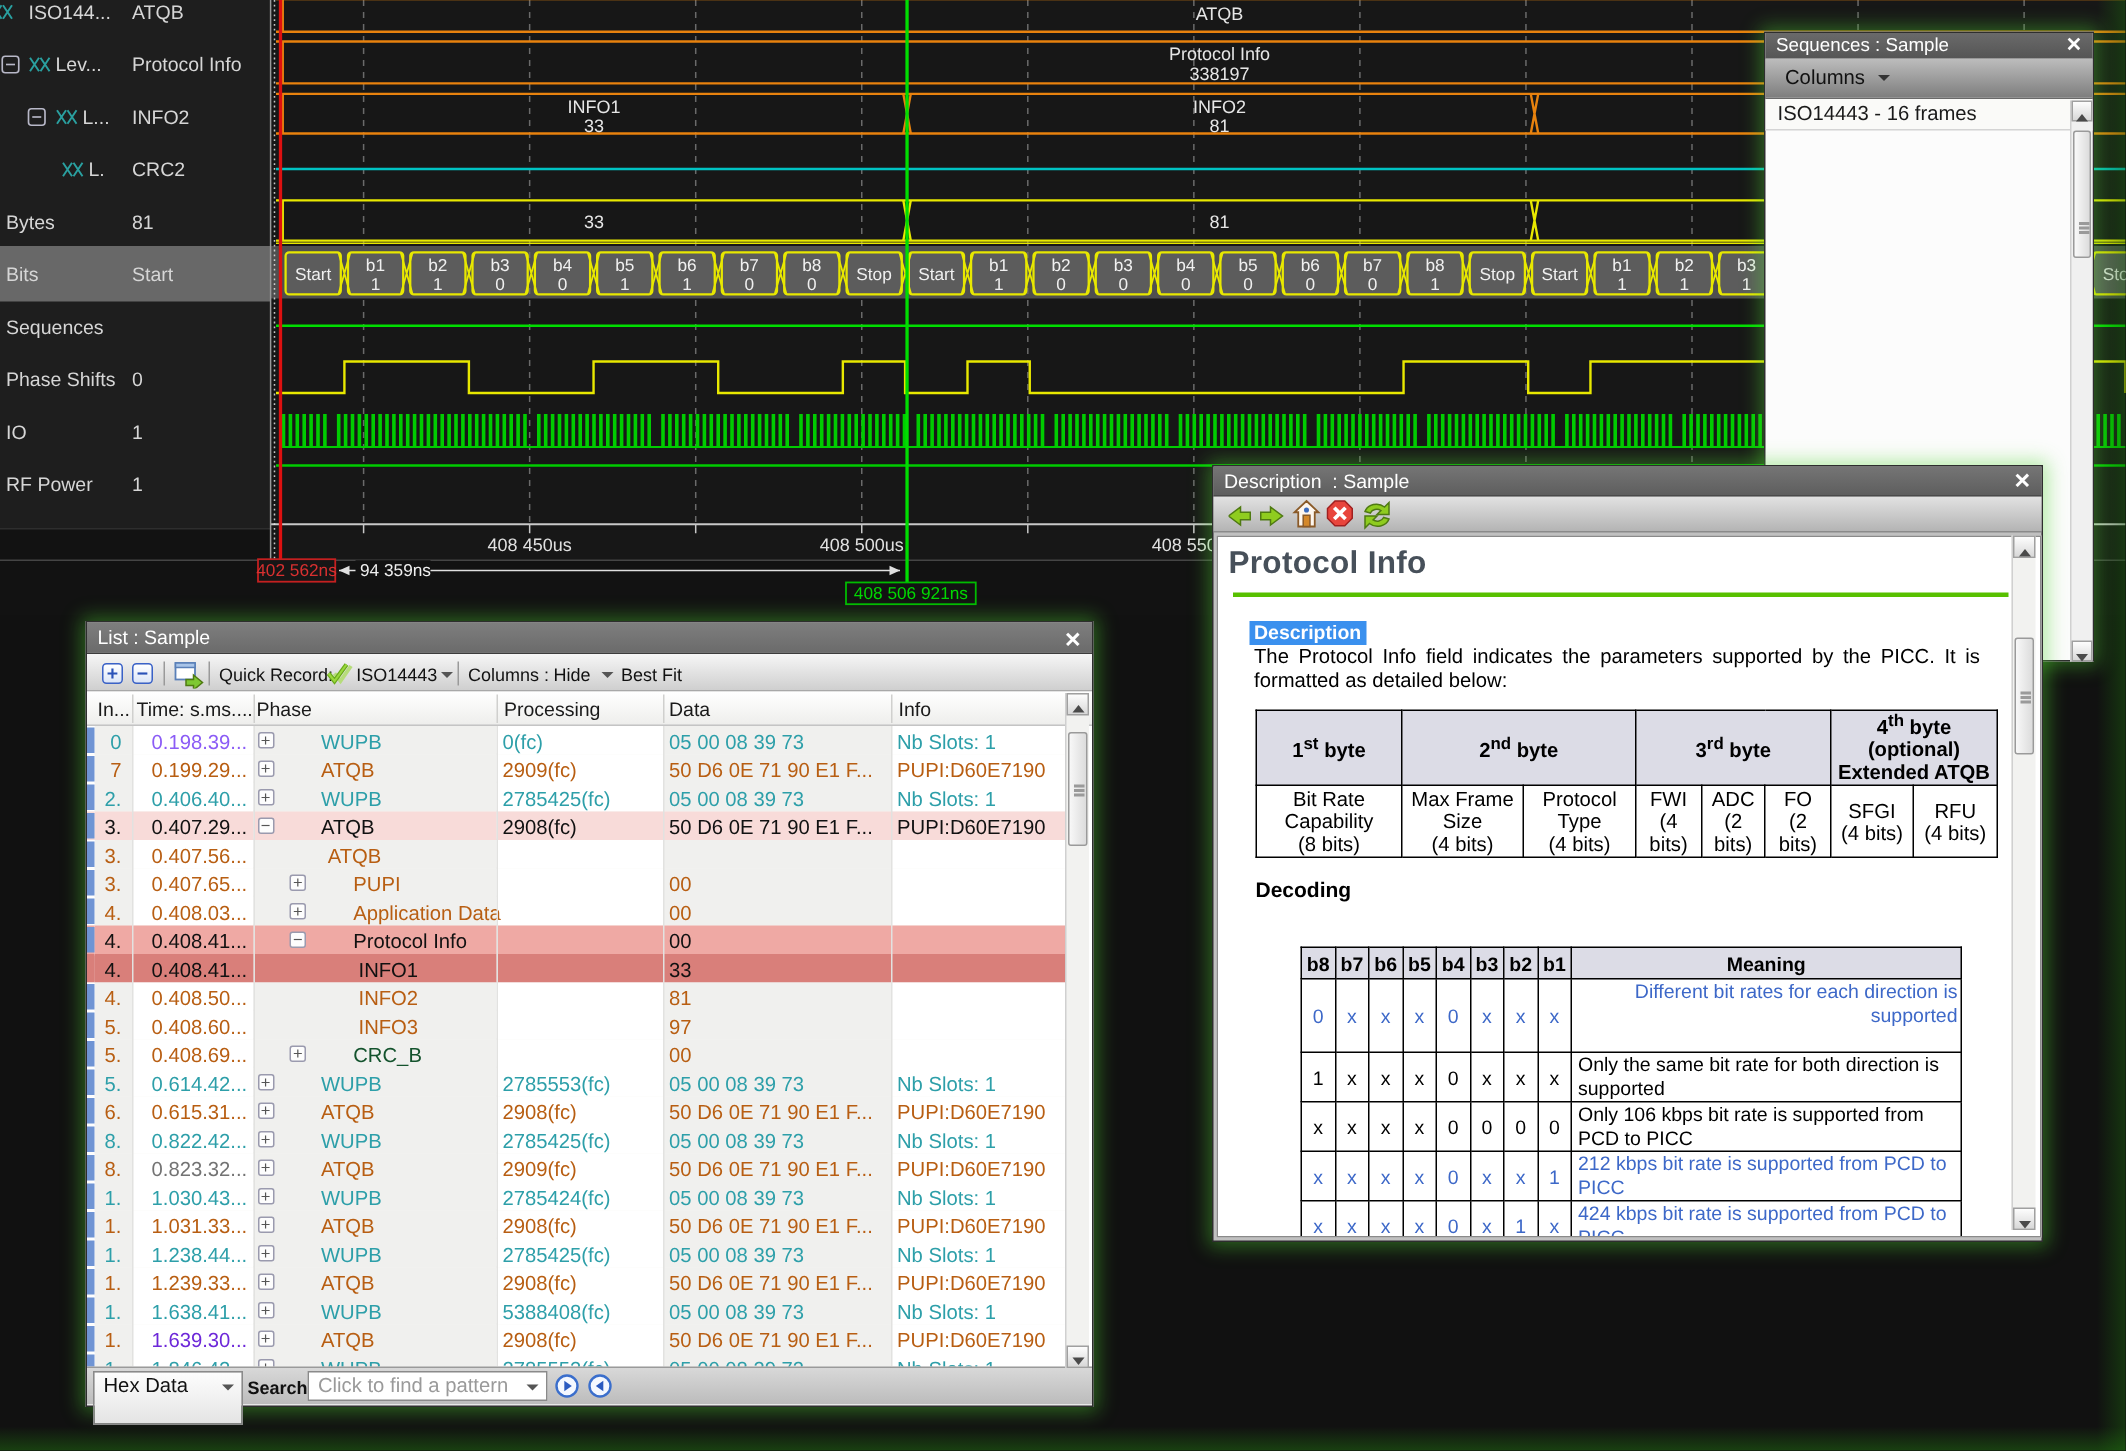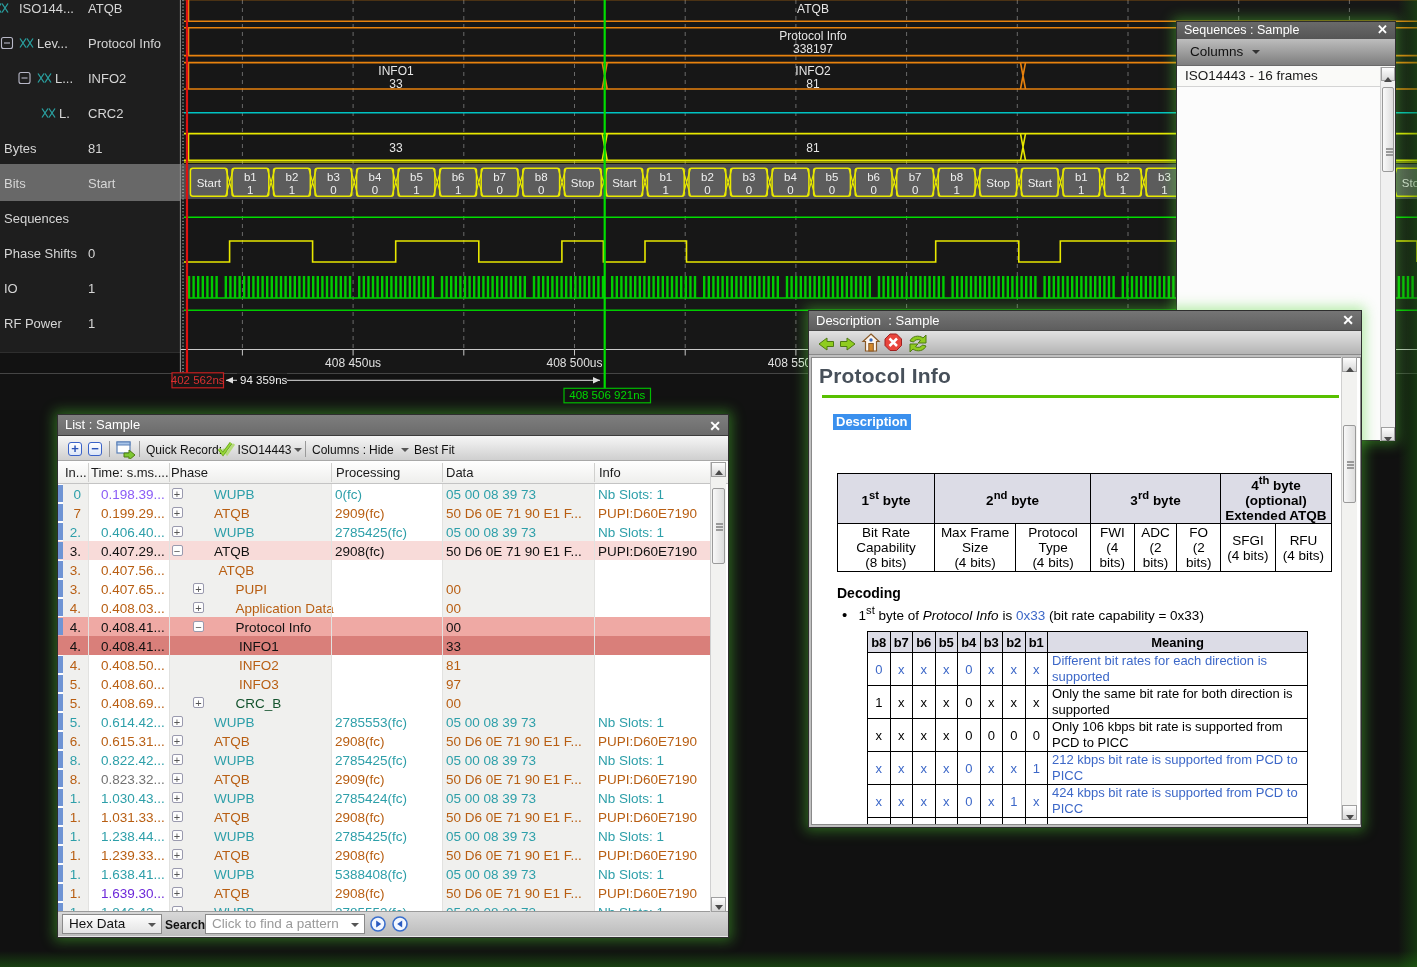--- a/index.html
+++ b/index.html
@@ -294,20 +294,21 @@
 <path d="M2,8 a8,7 0 0 1 13,-3 l3,-3 v8 h-8 l2.6,-2.6 a4.6,4 0 0 0 -7,1.6 z"></path>
 <path d="M18,13 a8,7 0 0 1 -13,3 l-3,3 v-8 h8 l-2.6,2.6 a4.6,4 0 0 0 7,-1.6 z"></path>
 </g>
 </svg>
     </div>
     <div style="position:absolute;left:2px;top:46px;width:550px;height:468px;border:1px solid #8a8a8a;background:#fff;overflow:hidden">
       <div style="position:relative;width:533px;height:466px;overflow:hidden;font-size:13.5px;color:#000">
         <div style="position:absolute;left:7px;top:6px;font-size:21px;font-weight:bold;color:#47505a;letter-spacing:.2px">Protocol Info</div>
         <div style="position:absolute;left:10px;top:37px;width:517px;height:2.5px;background:#58c000"></div>
         <div style="position:absolute;left:21px;top:56px;background:#3a90ee;color:#fff;font-weight:bold;font-size:13px;padding:0 3px 1px 3px">Description</div>
+        <div style="position:absolute;left:24px;top:72px;width:484px;text-align:justify;line-height:16px">The Protocol Info field indicates the parameters supported by the PICC. It is formatted as detailed below:</div>
         <table style="position:absolute;left:25px;top:115px;border:1.5px solid #000;text-align:center;font-size:13.5px">
           <tbody>
             <tr style="background:#dcdce6;font-weight:bold">
               <td style="border:1.5px solid #000;width:97px;height:50px">1<sup>st</sup> byte</td>
               <td colspan="2" style="border:1.5px solid #000;width:156px">2<sup>nd</sup> byte</td>
               <td colspan="3" style="border:1.5px solid #000;width:130px">3<sup>rd</sup> byte</td>
               <td colspan="2" style="border:1.5px solid #000;width:111px">4<sup>th</sup> byte<br>(optional)<br>Extended ATQB</td>
             </tr>
             <tr>
               <td style="border:1.5px solid #000;height:48px;line-height:15px">Bit Rate<br>Capability<br>(8 bits)</td>
@@ -315,21 +316,20 @@
               <td style="border:1.5px solid #000;width:74px;line-height:15px">Protocol<br>Type<br>(4 bits)</td>
               <td style="border:1.5px solid #000;width:43px;line-height:15px">FWI<br>(4<br>bits)</td>
               <td style="border:1.5px solid #000;width:42px;line-height:15px">ADC<br>(2<br>bits)</td>
               <td style="border:1.5px solid #000;width:43px;line-height:15px">FO<br>(2<br>bits)</td>
               <td style="border:1.5px solid #000;width:55px;line-height:15px">SFGI<br>(4 bits)</td>
               <td style="border:1.5px solid #000;line-height:15px">RFU<br>(4 bits)</td>
             </tr>
           </tbody>
         </table>
         <div style="position:absolute;left:25px;top:227px;font-weight:bold;font-size:14px">Decoding</div>
-        <div style="position:absolute;left:30px;top:246px;font-size:13.5px"><span style="font-size:15px">•</span>&nbsp;&nbsp; 1<sup>st</sup> byte of <i>Protocol Info</i> is <span class="link">0x33</span> (bit rate capability = 0x33)</div>
         <table style="position:absolute;left:55px;top:273px;border:1.5px solid #000;text-align:center;font-size:13px">
           <tbody>
             <tr style="background:#dcdce6;font-weight:bold;height:21px">
               <td style="border:1.5px solid #000;width:22.5px">b8</td>
               <td style="border:1.5px solid #000;width:22.5px">b7</td>
               <td style="border:1.5px solid #000;width:22.5px">b6</td>
               <td style="border:1.5px solid #000;width:22.5px">b5</td>
               <td style="border:1.5px solid #000;width:22.5px">b4</td>
               <td style="border:1.5px solid #000;width:22.5px">b3</td>
               <td style="border:1.5px solid #000;width:22.5px">b2</td>
@@ -338,21 +338,21 @@
             </tr>
             <tr style="height:33px">
               <td style="border:1.5px solid #000;color:#3d68c8">0</td>
               <td style="border:1.5px solid #000;color:#3d68c8">x</td>
               <td style="border:1.5px solid #000;color:#3d68c8">x</td>
               <td style="border:1.5px solid #000;color:#3d68c8">x</td>
               <td style="border:1.5px solid #000;color:#3d68c8">0</td>
               <td style="border:1.5px solid #000;color:#3d68c8">x</td>
               <td style="border:1.5px solid #000;color:#3d68c8">x</td>
               <td style="border:1.5px solid #000;color:#3d68c8">x</td>
-              <td style="border:1.5px solid #000;color:#3d68c8;text-align:left;padding:0 2px 0 4px;line-height:16px">Different bit rates for each direction is supported</td>
+              <td style="border:1.5px solid #000;color:#3d68c8;text-align:right;padding:0 2px 16px 4px;line-height:16px">Different bit rates for each direction is supported</td>
             </tr>
             <tr style="height:33px">
               <td style="border:1.5px solid #000;color:#000">1</td>
               <td style="border:1.5px solid #000;color:#000">x</td>
               <td style="border:1.5px solid #000;color:#000">x</td>
               <td style="border:1.5px solid #000;color:#000">x</td>
               <td style="border:1.5px solid #000;color:#000">0</td>
               <td style="border:1.5px solid #000;color:#000">x</td>
               <td style="border:1.5px solid #000;color:#000">x</td>
               <td style="border:1.5px solid #000;color:#000">x</td>
@@ -824,21 +824,21 @@
         <div style="color:#2d9fa9;position:absolute;top:2.5px;left:388px">05 00 08 39 73</div>
         <div style="color:#2d9fa9;position:absolute;top:2.5px;left:540px">Nb Slots: 1</div>
       </div>
       <div style="position:absolute;left:29.5px;top:0;width:1px;height:427px;background:#e2e2e0"></div>
       <div style="position:absolute;left:111px;top:0;width:1px;height:427px;background:#e2e2e0"></div>
       <div style="position:absolute;left:273px;top:0;width:1px;height:427px;background:#e2e2e0"></div>
       <div style="position:absolute;left:384px;top:0;width:1px;height:427px;background:#e2e2e0"></div>
       <div style="position:absolute;left:536px;top:0;width:1px;height:427px;background:#e2e2e0"></div>
     </div>
     <div style="position:relative;height:25px;background:linear-gradient(#d8d8d8,#bcbcbc);border-top:1px solid #9a9a9a;color:#111">
-      <div style="position:absolute;left:4px;top:2px;width:100px;height:20px;background:linear-gradient(#fdfdfd,#e4e4e4);border:1px solid #8a8a8a;line-height:18px;padding-left:6px">Hex Data<span class="arr" style="position:absolute;right:5px;top:8px;border-top:4px solid #555"></span></div>
+      <div style="position:absolute;left:4px;top:2px;width:100px;height:36px;background:linear-gradient(#fdfdfd,#e4e4e4);border:1px solid #8a8a8a;line-height:18px;padding-left:6px">Hex Data<span class="arr" style="position:absolute;right:5px;top:8px;border-top:4px solid #555"></span></div>
       <div style="position:absolute;left:107px;top:6px;font-weight:bold;font-size:12px">Search</div>
       <div style="position:absolute;left:147px;top:2px;width:160px;height:20px;background:#fff;border:1px solid #8a8a8a;line-height:18px;padding-left:6px;color:#9a9a9a">Click to find a pattern<span class="arr" style="position:absolute;right:5px;top:8px;border-top:4px solid #555"></span></div>
       <svg width="17" height="17" style="position:absolute;left:312px;top:3.5px">
         <circle cx="8" cy="8" r="7" fill="#f4f8ff" stroke="#3a6ecc" stroke-width="1.6"></circle>
         <path d="M6.2,4.5 l5,3.5 -5,3.5 z" fill="#2a5ac0"></path>
       </svg>
       <svg width="17" height="17" style="position:absolute;left:334px;top:3.5px">
         <circle cx="8" cy="8" r="7" fill="#f4f8ff" stroke="#3a6ecc" stroke-width="1.6"></circle>
         <path d="M10.2,4.5 l-5,3.5 5,3.5 z" fill="#2a5ac0"></path>
       </svg>

